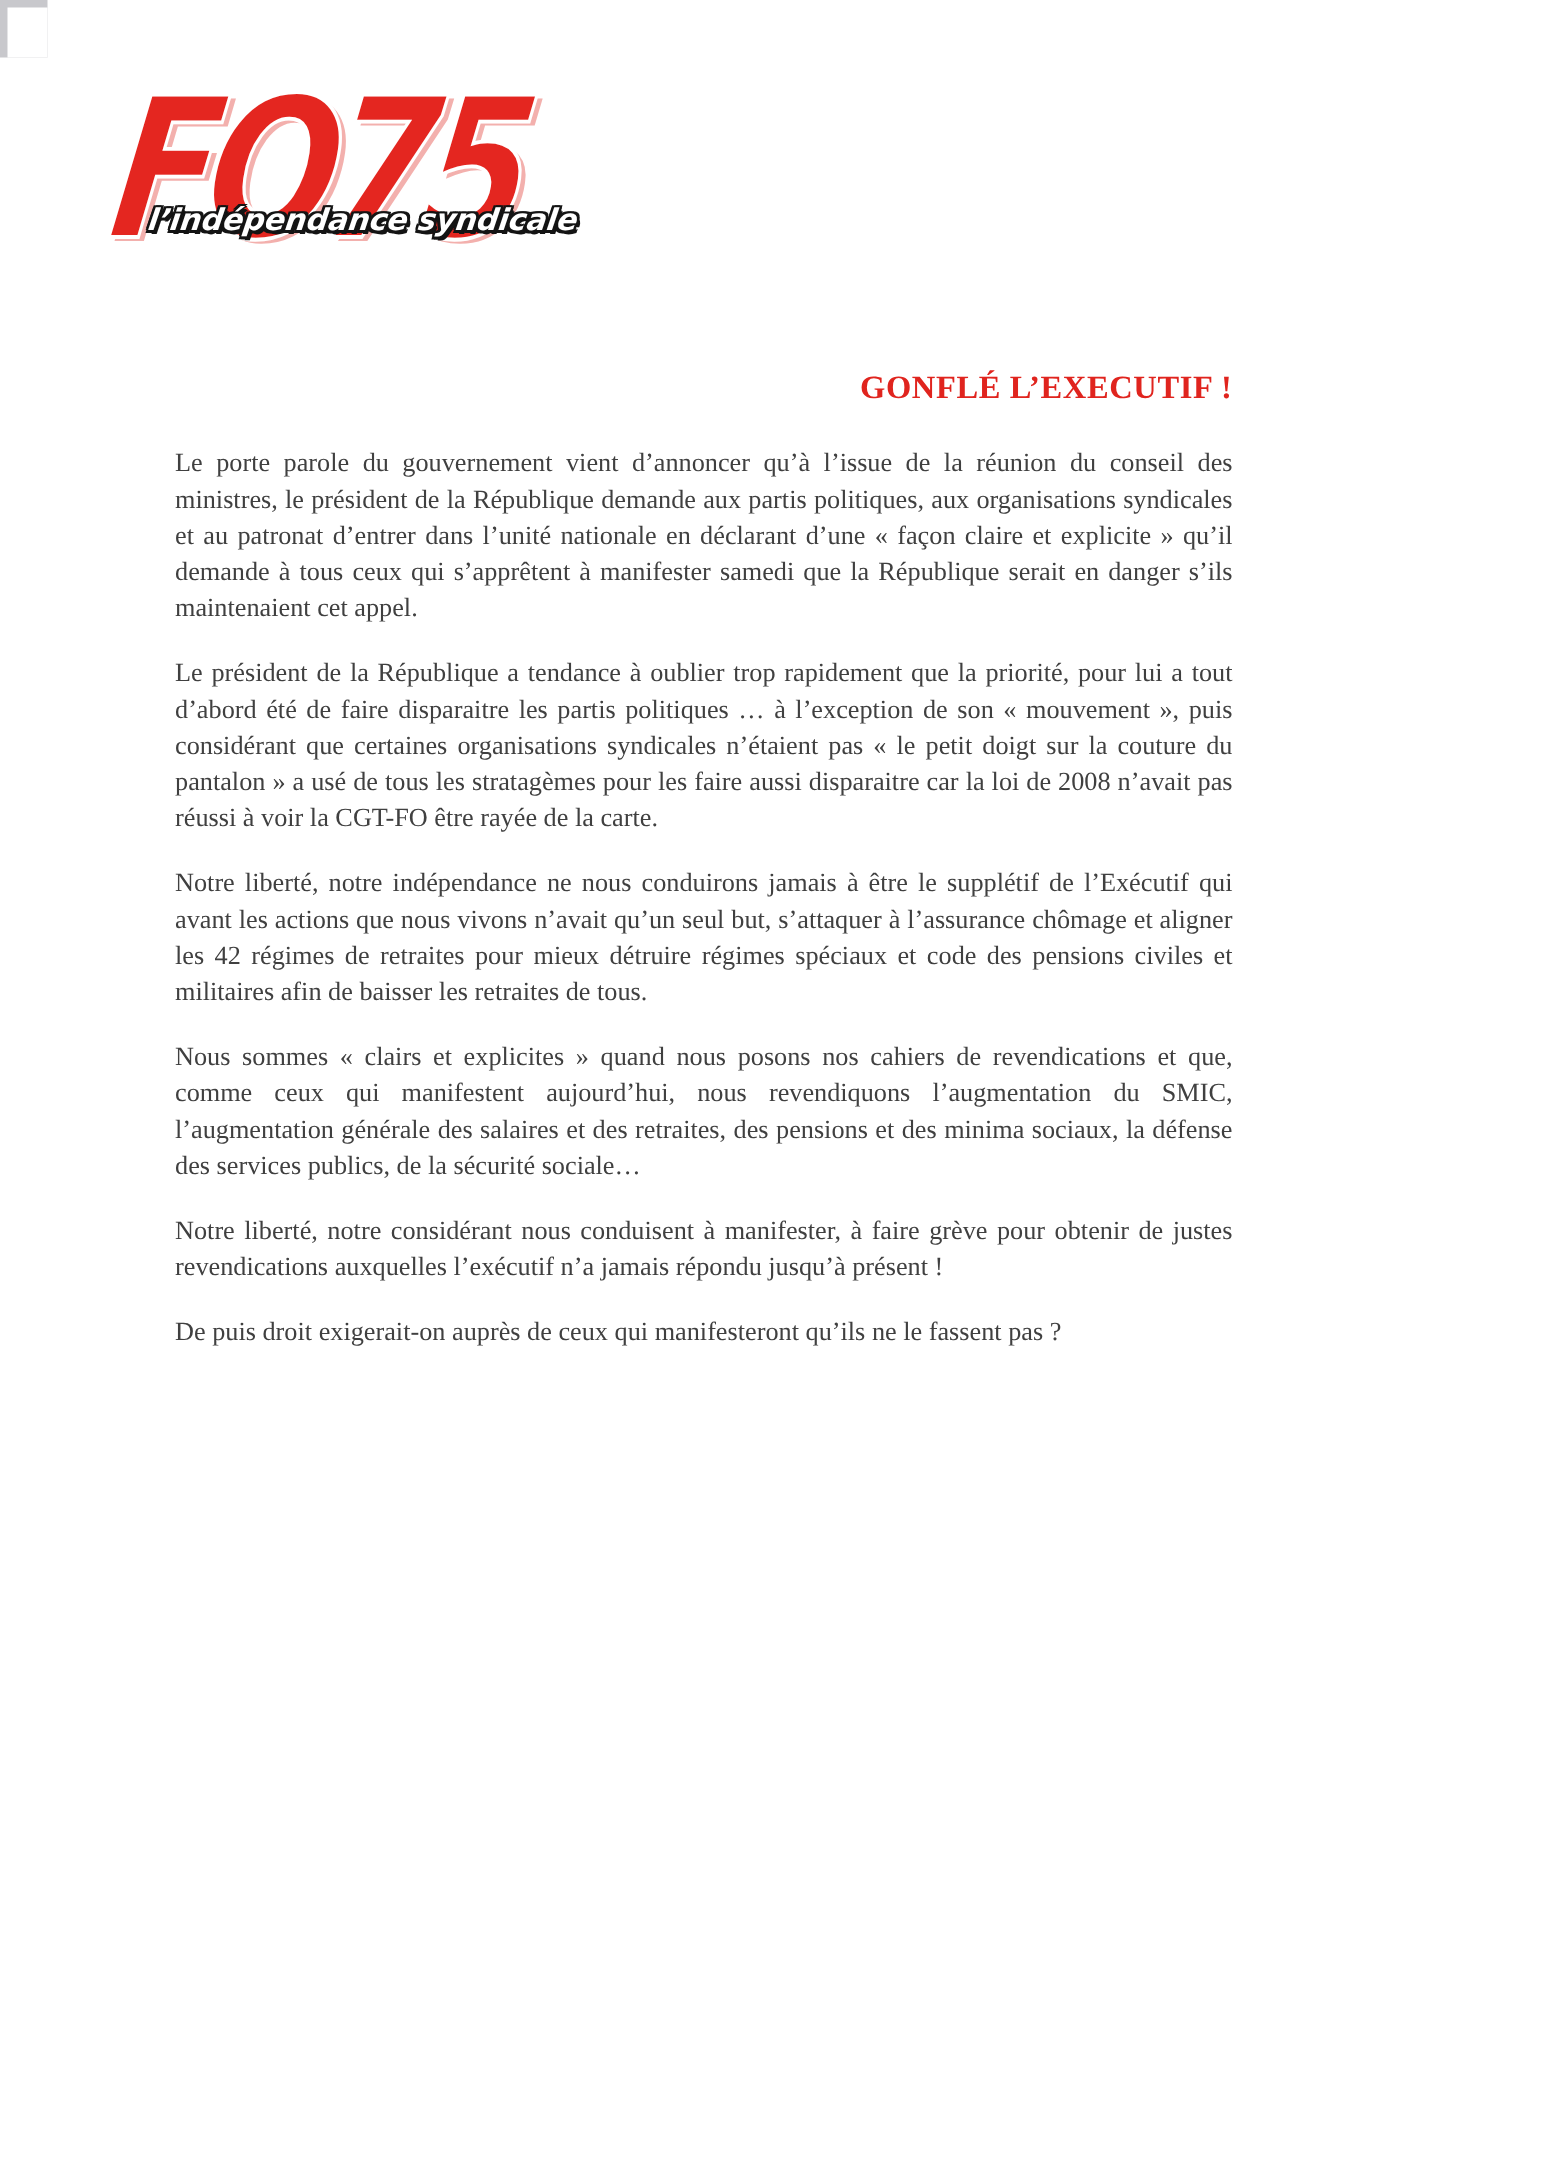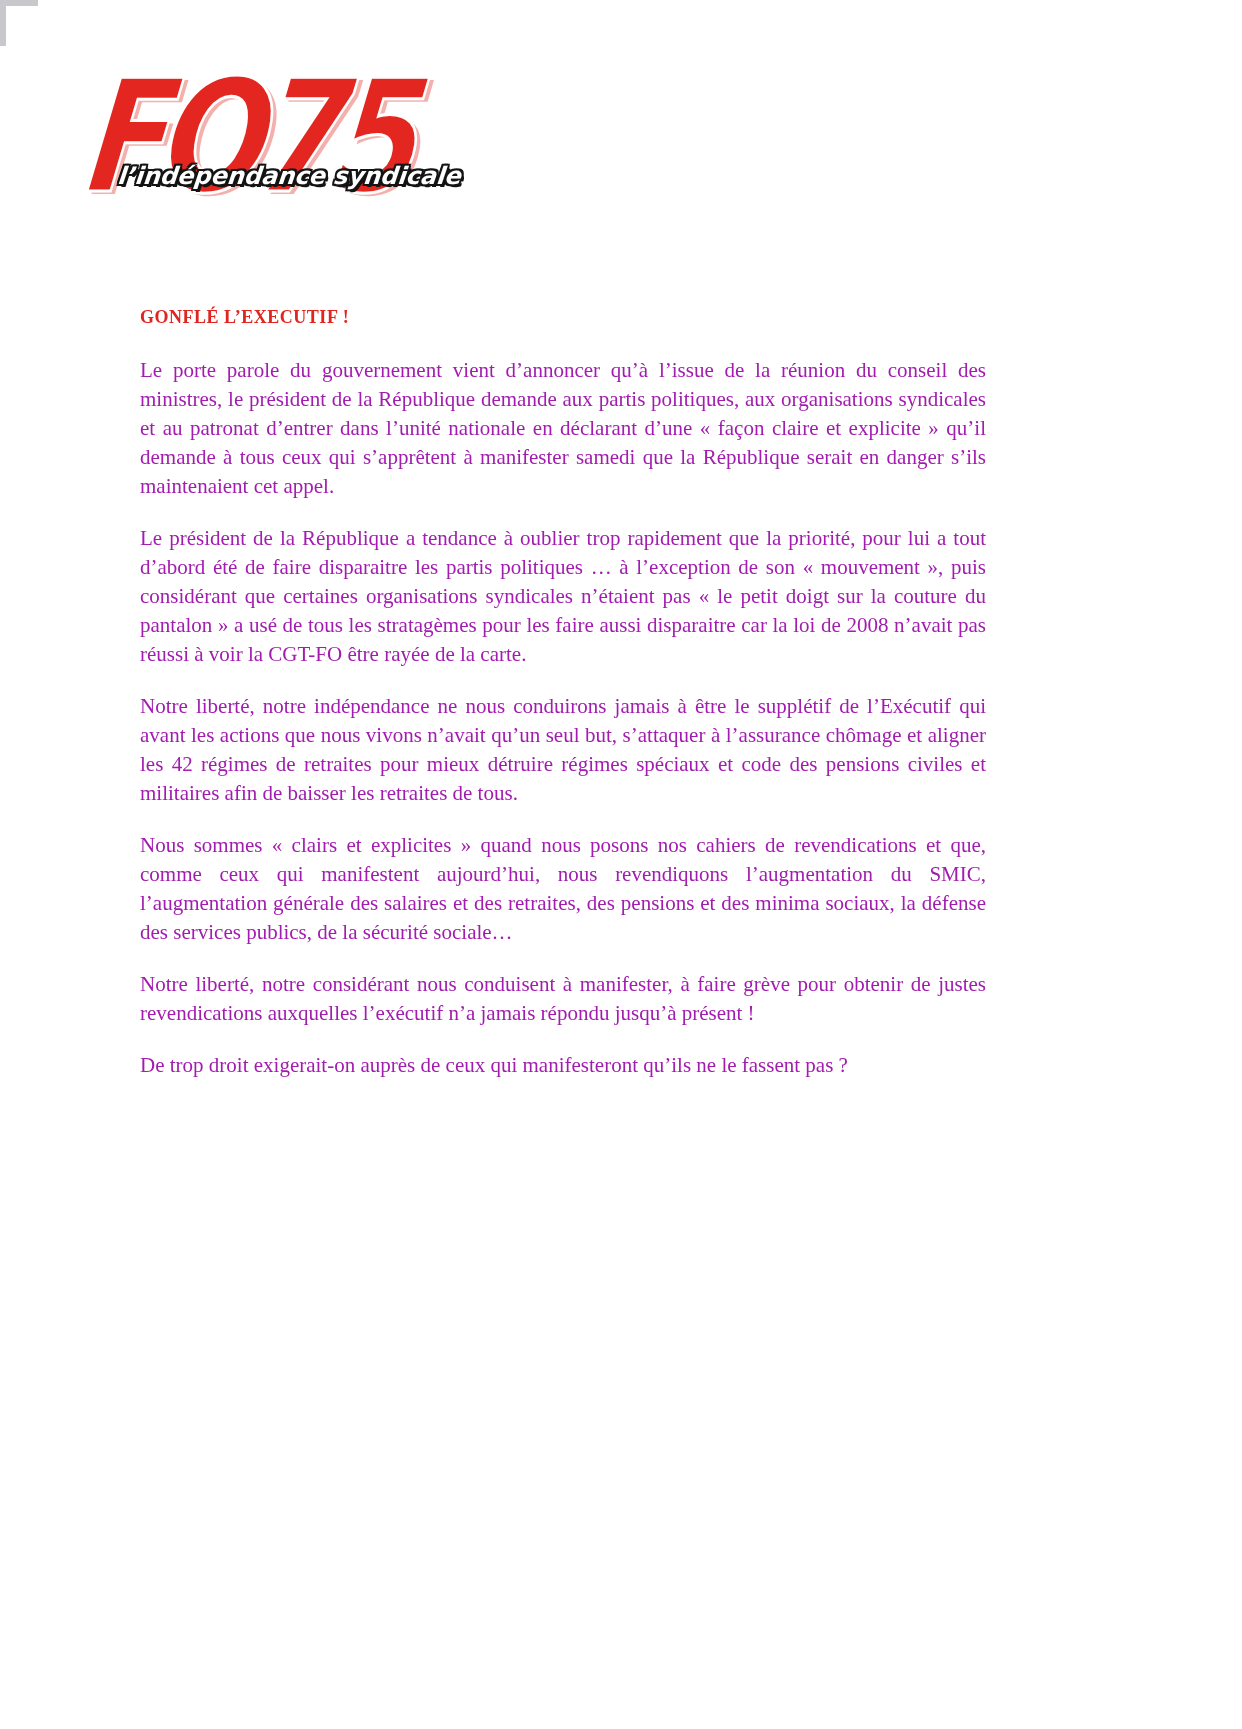--- a/index.html
+++ b/index.html
@@ -72,38 +72,38 @@
       -2px 0 0 #141414, 2px 0 0 #141414,
       0 -2px 0 #141414, 0 2px 0 #141414,
       3px 3px 0 #141414;
     user-select: none;
   }
 
   
   .doc-title {
     position: absolute;
     left: 140px;
-    top: 295px;
+    top: 278px;
     width: 846px;
-    text-align: left;
+    text-align: right;
     color: #e0241e;
     font-weight: bold;
-    font-size: 18px;
+    font-size: 26px;
     letter-spacing: 0.5px;
   }
 
   
   .content {
     position: absolute;
     left: 140px;
     top: 356px;
     width: 846px;
     font-size: 21px;
     line-height: 29px;
-    color: #a21caf;
+    color: #404040;
   }
   .content p {
     margin: 0 0 23px 0;
     text-align: justify;
     text-justify: inter-word;
   }
 </style>
 </head>
 <body>
 
@@ -119,16 +119,16 @@
   </div>
 
   <h1 class="doc-title">GONFLÉ L’EXECUTIF !</h1>
 
   <div class="content">
     <p>Le porte parole du gouvernement vient d’annoncer qu’à l’issue de  la réunion du conseil des ministres, le président de la République demande aux partis politiques, aux organisations syndicales et au patronat d’entrer dans l’unité nationale en déclarant d’une « façon claire et explicite » qu’il demande à tous ceux qui s’apprêtent à manifester samedi que la République serait en danger s’ils maintenaient cet appel.</p>
     <p>Le président de la République a tendance à oublier trop rapidement que la priorité, pour lui a tout d’abord été de faire disparaitre les partis politiques … à l’exception de son « mouvement », puis considérant que certaines organisations syndicales n’étaient pas «  le petit doigt sur la couture du pantalon » a usé de tous les stratagèmes pour les faire aussi disparaitre car la loi de 2008 n’avait pas réussi à voir la CGT-FO être rayée de la carte.</p>
     <p>Notre liberté, notre indépendance ne nous conduirons jamais à être le supplétif de l’Exécutif qui avant les actions que nous vivons n’avait qu’un seul but, s’attaquer à l’assurance chômage et aligner les 42 régimes de retraites pour mieux détruire régimes spéciaux et code des pensions civiles et militaires afin de baisser les retraites de tous.</p>
     <p>Nous sommes « clairs et explicites » quand nous posons nos cahiers de revendications et que, comme ceux qui manifestent aujourd’hui, nous revendiquons l’augmentation du SMIC, l’augmentation générale des salaires et des retraites, des pensions et des minima sociaux, la défense des services publics, de la sécurité sociale…</p>
     <p>Notre liberté, notre considérant nous conduisent à manifester, à faire grève pour obtenir de justes revendications auxquelles l’exécutif n’a jamais répondu jusqu’à présent !</p>
-    <p>De trop droit exigerait-on auprès de ceux qui manifesteront qu’ils ne le fassent pas ?</p>
+    <p>De puis droit exigerait-on auprès de ceux qui manifesteront qu’ils ne le fassent pas ?</p>
   </div>
 
 </div>
 
 </body></html>

